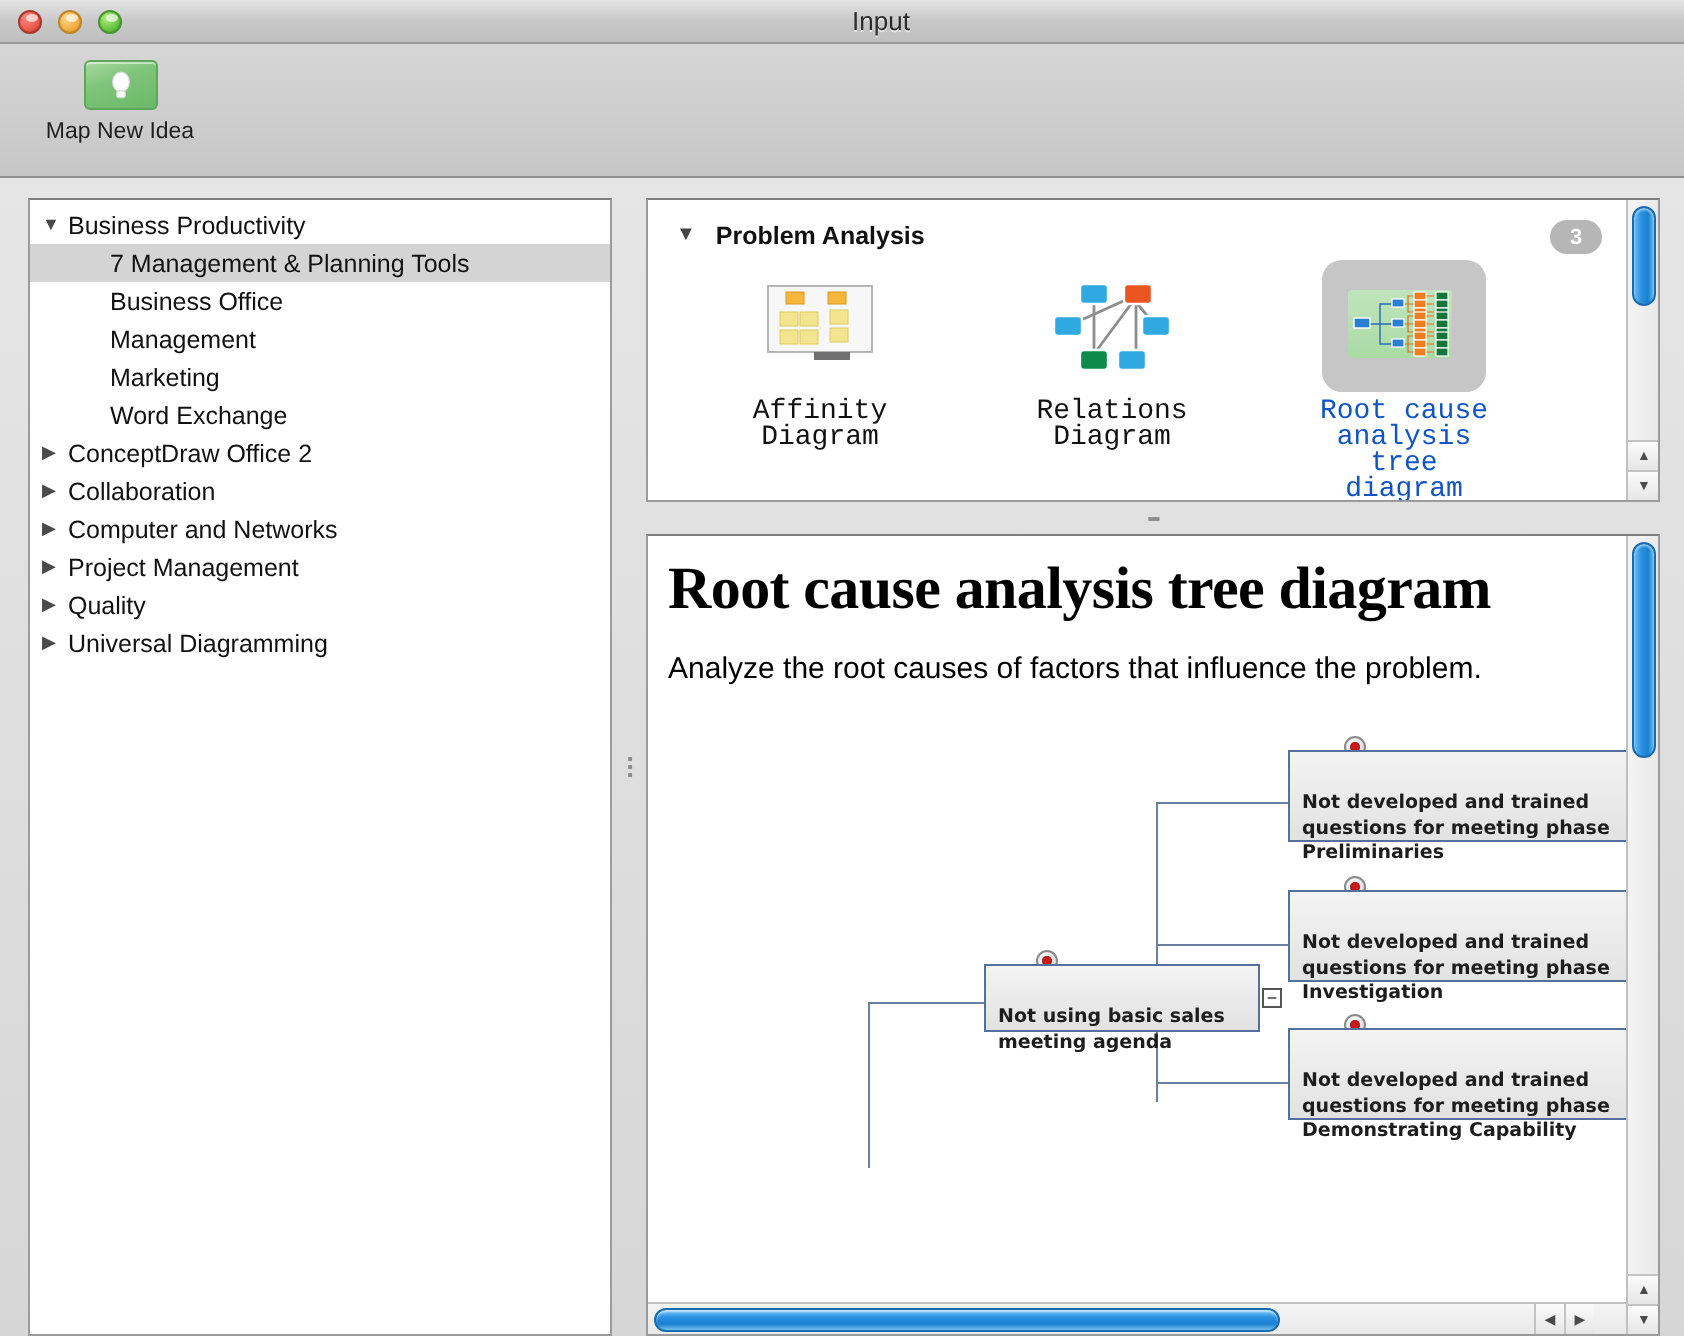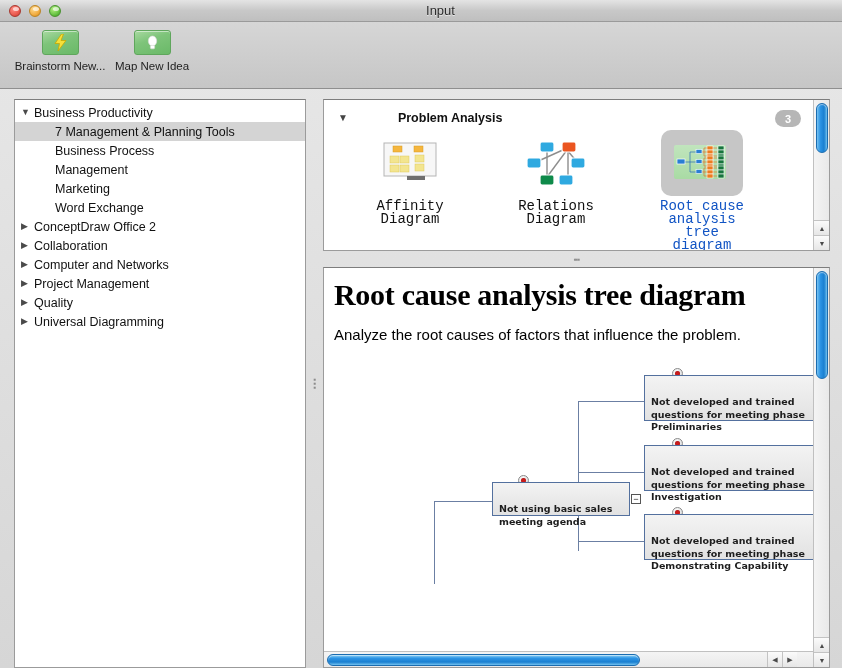--- a/index.html
+++ b/index.html
@@ -107,21 +107,21 @@
     height: 152px; flex: 0 0 152px;
     background: #fff; border: 1px solid #9b9b9b; border-top-color: #7d7d7d;
     display: flex; position: relative; overflow: hidden;
   }
   .gallery-inner { flex: 1 1 auto; position: relative; }
   .group-head {
     display: flex; align-items: center; gap: 10px;
     padding: 9px 0 0 14px; height: 26px;
   }
   .group-tri { font-size: 10px; color: #444; }
-  .group-title { font-size: 12.5px; font-weight: bold; color: #111; margin-left: 40px; }
+  .group-title { font-size: 12.5px; font-weight: bold; color: #111; }
   .badge {
     position: absolute; right: 12px; top: 10px;
     min-width: 26px; height: 17px; border-radius: 9px;
     background: #b6b6b6; color: #fff; font-size: 11px; font-weight: bold;
     display: flex; align-items: center; justify-content: center; padding: 0 7px;
   }
   .tiles { display: flex; padding: 4px 0 0 36px; gap: 46px; }
   .tile { width: 100px; display: flex; flex-direction: column; align-items: center; }
   .tile-thumb {
     width: 82px; height: 66px; display: flex; align-items: center; justify-content: center;
@@ -264,28 +264,20 @@
   <div class="titlebar">
     <div class="traffic">
       <span class="light red"></span>
       <span class="light amber"></span>
       <span class="light green"></span>
     </div>
     <div class="title-text">Input</div>
   </div>
 
   <div class="toolbar">
-    <div class="tb-item">
-      <span class="tb-icon">
-        <svg width="13" height="17" viewBox="0 0 13 17" aria-hidden="true">
-          <polygon points="7.5,0 1,9.5 5.5,9.5 4,17 12,6.5 7,6.5 9.5,0" fill="#f5e03a" stroke="#c9a800" stroke-width="0.8"></polygon>
-        </svg>
-      </span>
-      <span class="tb-label">Brainstorm New...</span>
-    </div>
     <div class="tb-item">
       <span class="tb-icon">
         <svg width="13" height="17" viewBox="0 0 13 17" aria-hidden="true">
           <ellipse cx="6.5" cy="7" rx="4.2" ry="5" fill="#ffffff" stroke="#d8d8d8" stroke-width="0.6"></ellipse>
           <rect x="4.4" y="11.4" width="4.2" height="3.4" rx="1" fill="#ffffff" stroke="#d8d8d8" stroke-width="0.6"></rect>
         </svg>
       </span>
       <span class="tb-label">Map New Idea</span>
     </div>
   </div>
@@ -295,21 +287,21 @@
     <div class="sidebar-wrap">
       <div class="sidebar" id="tree">
           <div class="tree-row">
             <span class="disc">▼</span>
             <span>Business Productivity</span>
           </div>
           <div class="tree-row child selected">
             <span>7 Management &amp; Planning Tools</span>
           </div>
           <div class="tree-row child">
-            <span>Business Process</span>
+            <span>Business Office</span>
           </div>
           <div class="tree-row child">
             <span>Management</span>
           </div>
           <div class="tree-row child">
             <span>Marketing</span>
           </div>
           <div class="tree-row child">
             <span>Word Exchange</span>
           </div>

